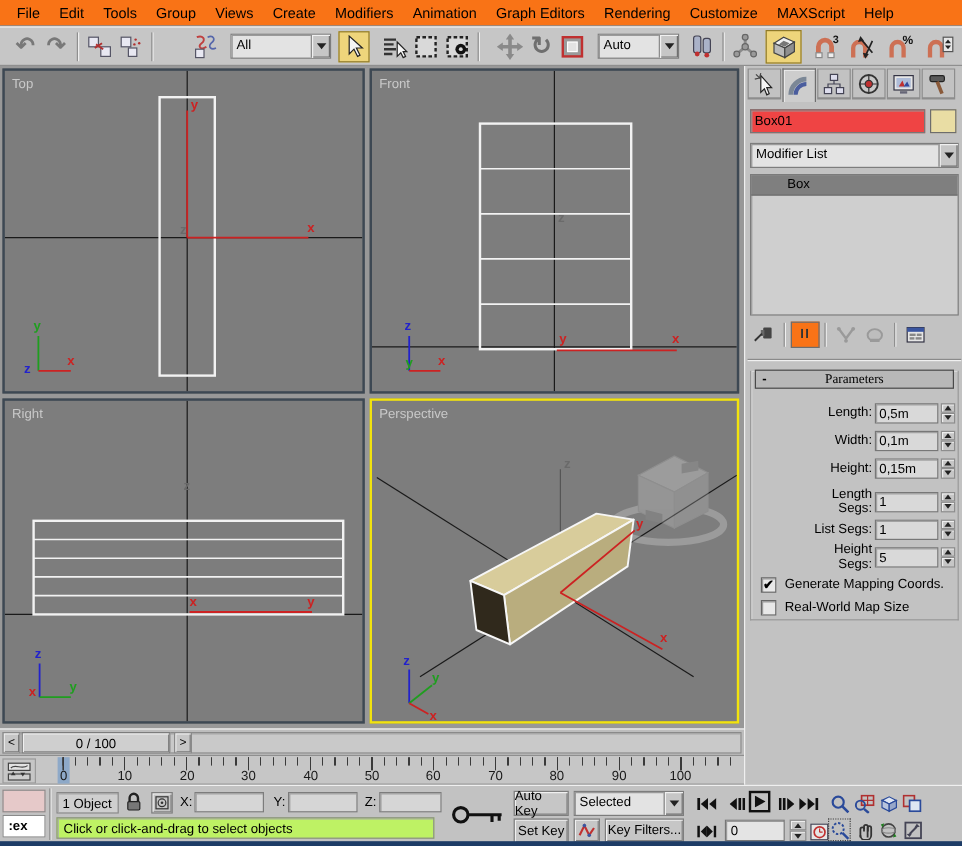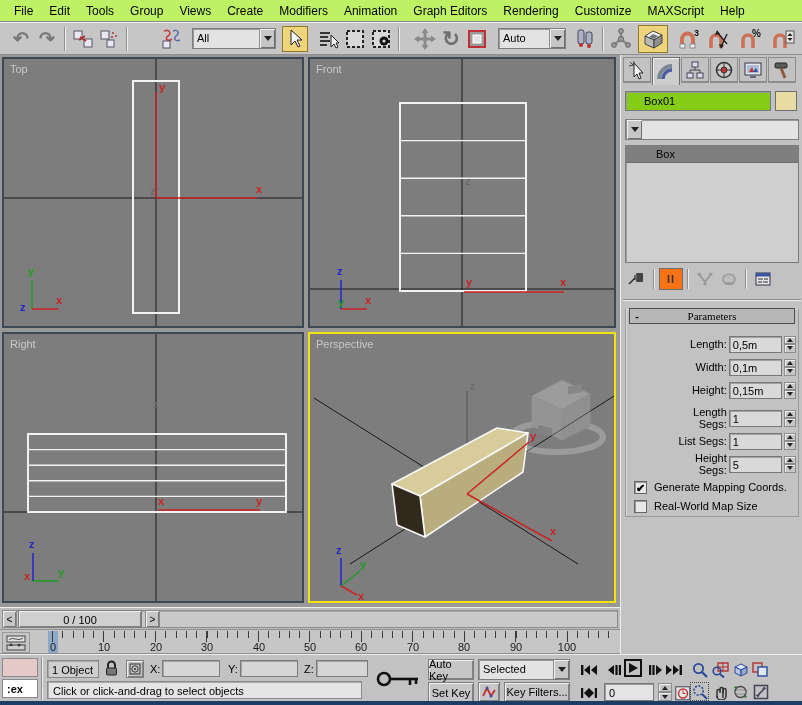--- a/index.html
+++ b/index.html
@@ -1,21 +1,21 @@
 <!DOCTYPE html>
 <html><head>
 <meta charset="utf-8">
 <style>
   * { margin:0; padding:0; box-sizing:border-box; }
   html,body { width:802px; height:705px; }
   body { font-family:"Liberation Sans", sans-serif; font-size:11px; color:#111; background:#bdbdbd; overflow:hidden; }
   .app { position:absolute; left:0; top:0; width:802px; height:705px; background:#bdbdbd; }
 
   
-  .menubar { position:absolute; left:0; top:0; width:802px; height:22px; background:#bef264;
+  .menubar { position:absolute; left:0; top:0; width:802px; height:22px; background:#f97316;
              border-bottom:1px solid #8a8a8a; display:flex; align-items:center; padding-left:6px; }
   .menu-item { padding:3px 8px; font-size:12px; color:#000; cursor:default; }
 
   
   .toolbar { position:absolute; left:0; top:22px; width:802px; height:33px; background:#c6c6c6;
              border-top:1px solid #f2f2f2; border-bottom:1px solid #8f8f8f;
              display:flex; align-items:center; padding-left:8px; overflow:hidden; }
   .tb { width:26px; height:26px; display:flex; align-items:center; justify-content:center; flex:0 0 auto; }
   .tb.active { background:#eed57b; border:1px solid #8f7a2a; }
   .tb-sep { width:2px; height:24px; margin:0 4px; flex:0 0 auto;
@@ -43,22 +43,22 @@
 
   
   .cmd-panel { position:absolute; left:620px; top:55px; width:182px; height:599px; background:#c2c2c2;
                border-left:1px solid #efefef; }
   .tabs { position:absolute; left:2px; top:2px; height:28px; display:flex; }
   .tab { width:28px; height:26px; display:flex; align-items:center; justify-content:center;
          border:1px solid #8d8d8d; border-bottom:2px solid #8d8d8d; background:#c2c2c2; margin-right:1px; }
   .tab.active { background:#cdcdcd; border:1px solid #6d6d6d; border-bottom:none; height:28px;
                 box-shadow:inset 1px 1px 0 #f0f0f0; }
   .name-row { position:absolute; left:4px; top:36px; width:176px; height:22px; display:flex; }
-  .name-field { width:146px; height:20px; background:#84cc16; border:1px solid #777;
-                box-shadow:inset 1px 1px 0 #9a9a9a; padding:3px 3px 0 18px; color:#000; }
+  .name-field { width:146px; height:20px; background:#ef4444; border:1px solid #777;
+                box-shadow:inset 1px 1px 0 #9a9a9a; padding:3px 3px 0 3px; color:#000; }
   .color-swatch { width:22px; height:20px; margin-left:4px; border:1px solid #6d6d6d; background:#e9dda4; }
   .mod-list { position:absolute; left:4px; top:64px; width:174px; }
   .stack { position:absolute; left:4px; top:90px; width:174px; height:118px; background:#cfcfcf;
            border:1px solid #7b7b7b; box-shadow:inset 1px 1px 0 #a0a0a0; }
   .stack-row { height:17px; background:#7f7f7f; color:#000; padding:2px 0 0 30px; border-bottom:1px solid #6f6f6f; }
   .stack-tools { position:absolute; left:4px; top:212px; width:174px; height:24px; display:flex; align-items:center; }
   .stk-btn { width:24px; height:22px; display:flex; align-items:center; justify-content:center; }
   .stk-btn.boxed { border:1px solid #6d6d6d; background:#f97316; }
   .stk-sep { width:2px; height:20px; margin:0 4px; border-left:1px solid #8f8f8f; border-right:1px solid #efefef; }
   .panel-groove { position:absolute; left:2px; top:244px; width:178px; height:2px;
@@ -113,21 +113,21 @@
   .listener-pink { position:absolute; left:2px; top:3px; width:36px; height:19px; background:#e6c9c9; border:1px solid #8a8a8a; }
   .listener-white { position:absolute; left:2px; top:24px; width:36px; height:19px; background:#ffffff; border:1px solid #8a8a8a;
                     padding:3px 0 0 4px; color:#000; font-weight:bold; }
   .sb-sep { position:absolute; left:41px; top:2px; width:2px; height:43px;
             border-left:1px solid #8f8f8f; border-right:1px solid #efefef; }
   .obj-count { position:absolute; left:47px; top:5px; width:52px; height:18px; background:#cfcfcf;
                border:1px solid #888; box-shadow:inset 1px 1px 0 #a8a8a8; padding:3px 0 0 4px; color:#000; }
   .xyz-label { position:absolute; top:8px; color:#000; }
   .xyz-field { position:absolute; top:5px; height:17px; background:#d6d6d6; border:1px solid #7c7c7c;
                box-shadow:inset 1px 1px 0 #a2a2a2; }
-  .prompt-box { position:absolute; left:47px; top:26px; width:315px; height:18px; background:#e5e5e5;
+  .prompt-box { position:absolute; left:47px; top:26px; width:315px; height:18px; background:#bef264;
                 border:1px solid #8a8a8a; box-shadow:inset 1px 1px 0 #aaa; padding:3px 0 0 5px; color:#000; }
   .btn { background:#c6c6c6; border:1px solid #7e7e7e;
          box-shadow:inset 1px 1px 0 #f0f0f0, inset -1px -1px 0 #828282;
          display:flex; align-items:center; justify-content:center; color:#000; }
   .anim-btn { position:absolute; width:46px; height:21px; }
   .sel-dropdown { position:absolute; left:478px; top:4px; width:92px; height:21px; }
   .keyfilters-btn { position:absolute; left:504px; top:27px; width:66px; height:20px; }
   .newkey-btn { position:absolute; left:478px; top:27px; width:22px; height:20px; }
   .pb-btn { position:absolute; width:21px; height:20px; display:flex; align-items:center; justify-content:center; }
   .frame-field { position:absolute; left:604px; top:28px; width:50px; height:18px; background:#e4e4e4;
@@ -487,20 +487,21 @@
           </svg>
       </div>
     </div>
 
     <div class="name-row">
       <div class="name-field">Box01</div>
       <div class="color-swatch"></div>
     </div>
 
     <div class="dropdown mod-list">
+      <div class="dd-value">Modifier List</div>
       <div class="dd-btn">
           <div class="tri-down"></div>
         </div>
     </div>
 
     <div class="stack">
       <div class="stack-row">Box</div>
     </div>
 
     <div class="stack-tools">

